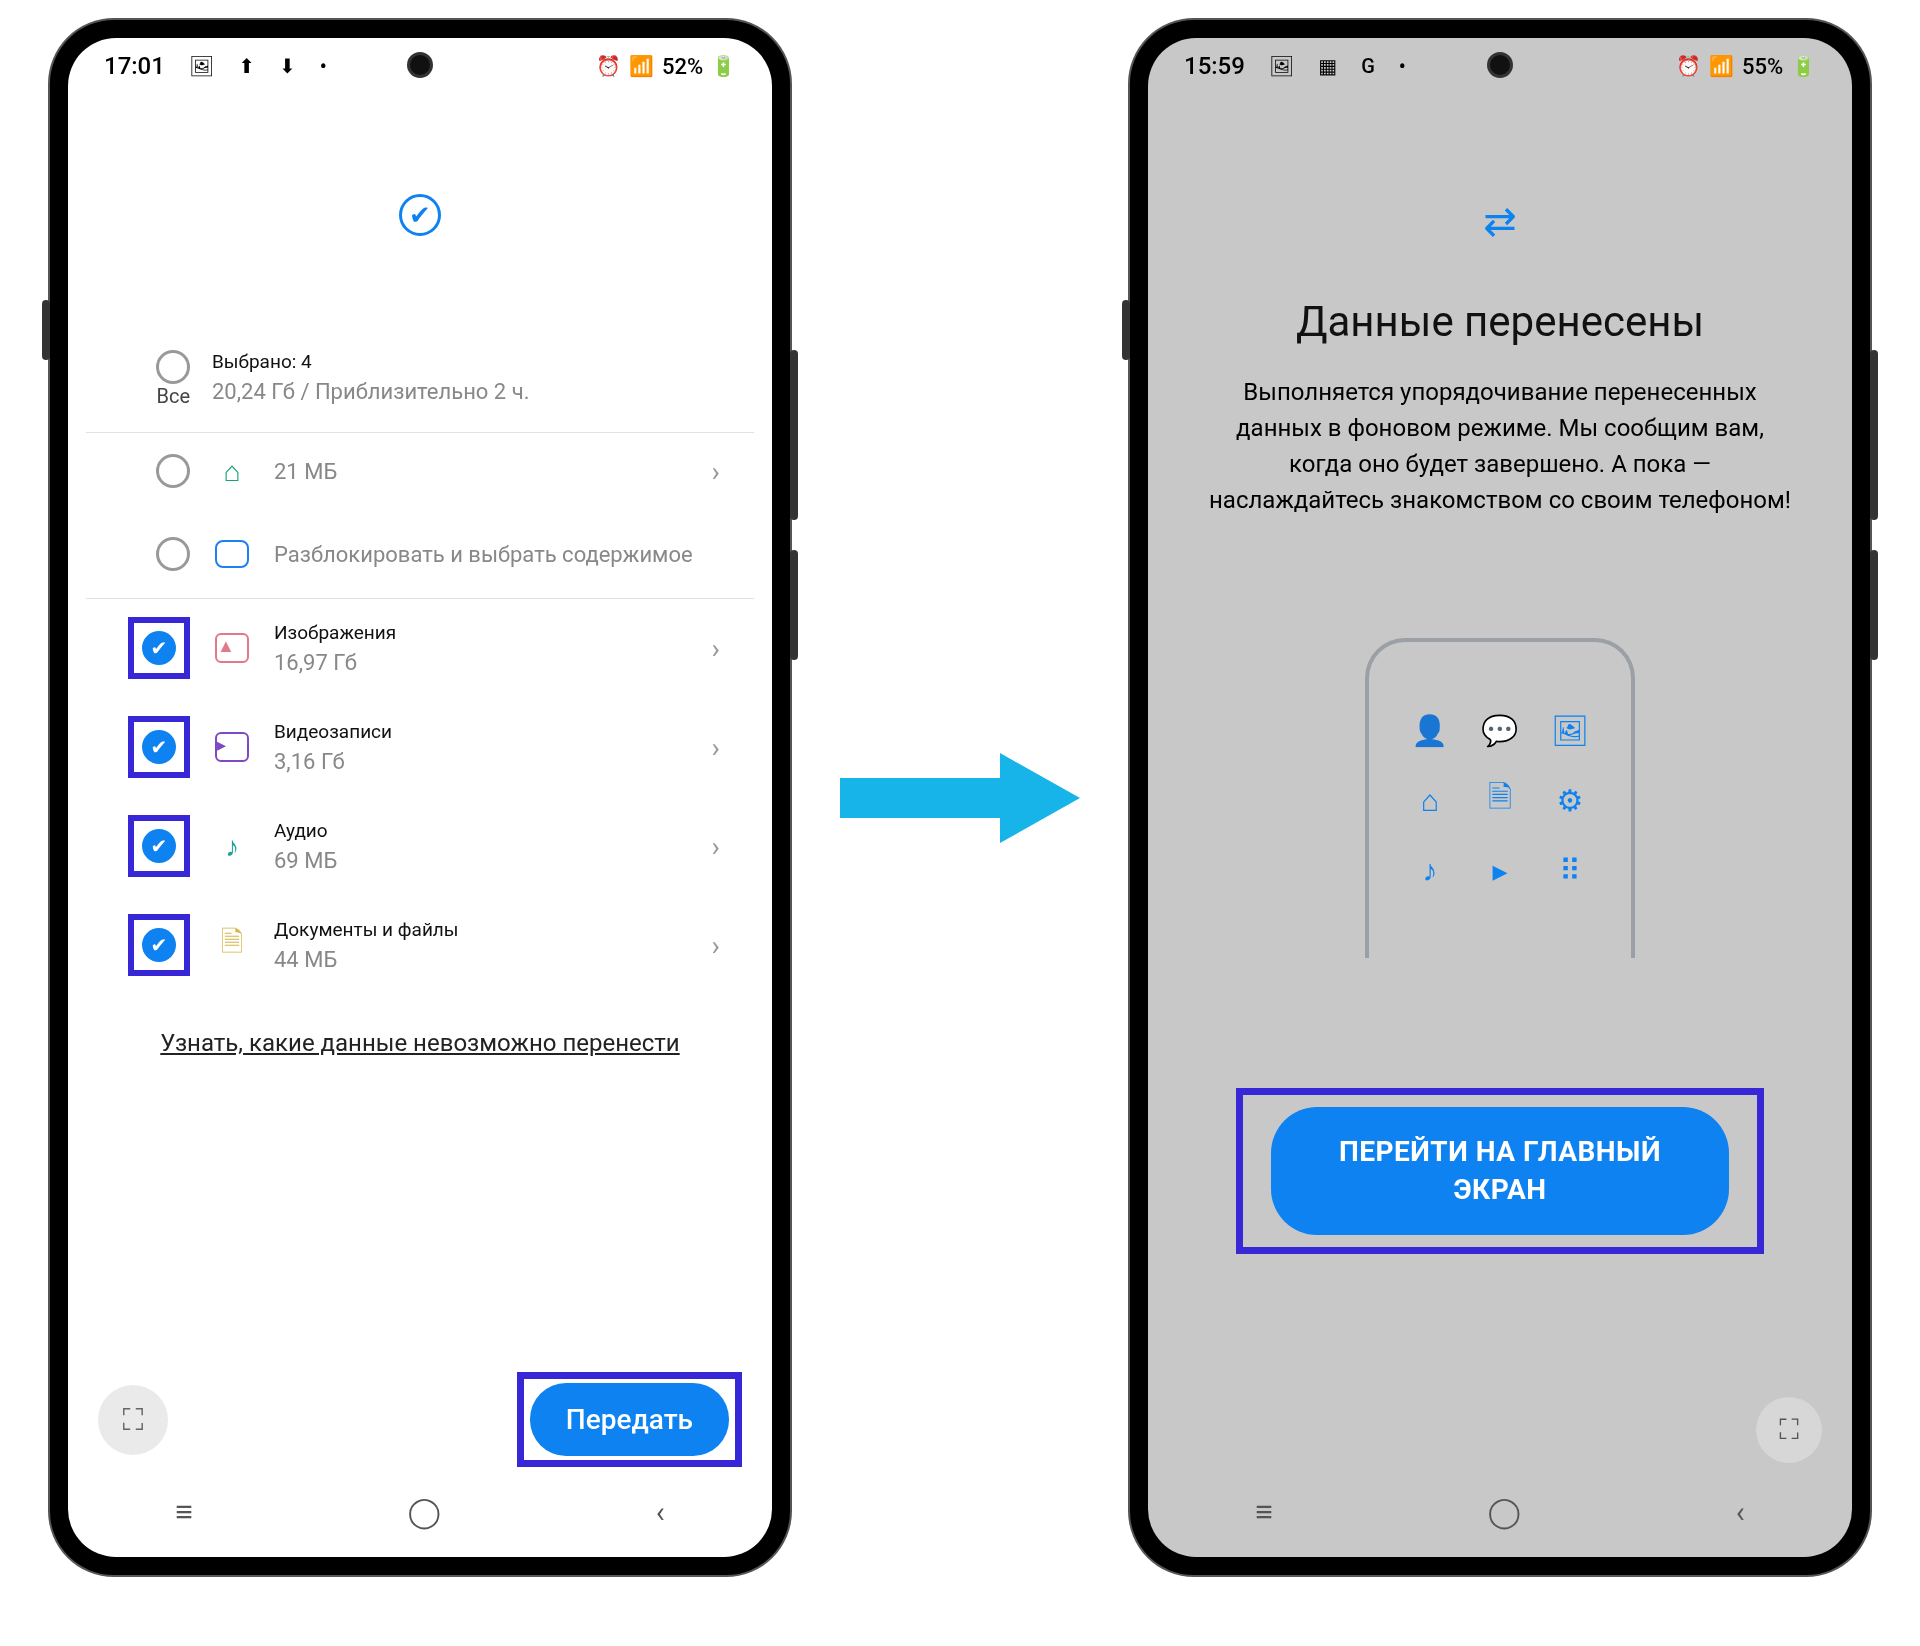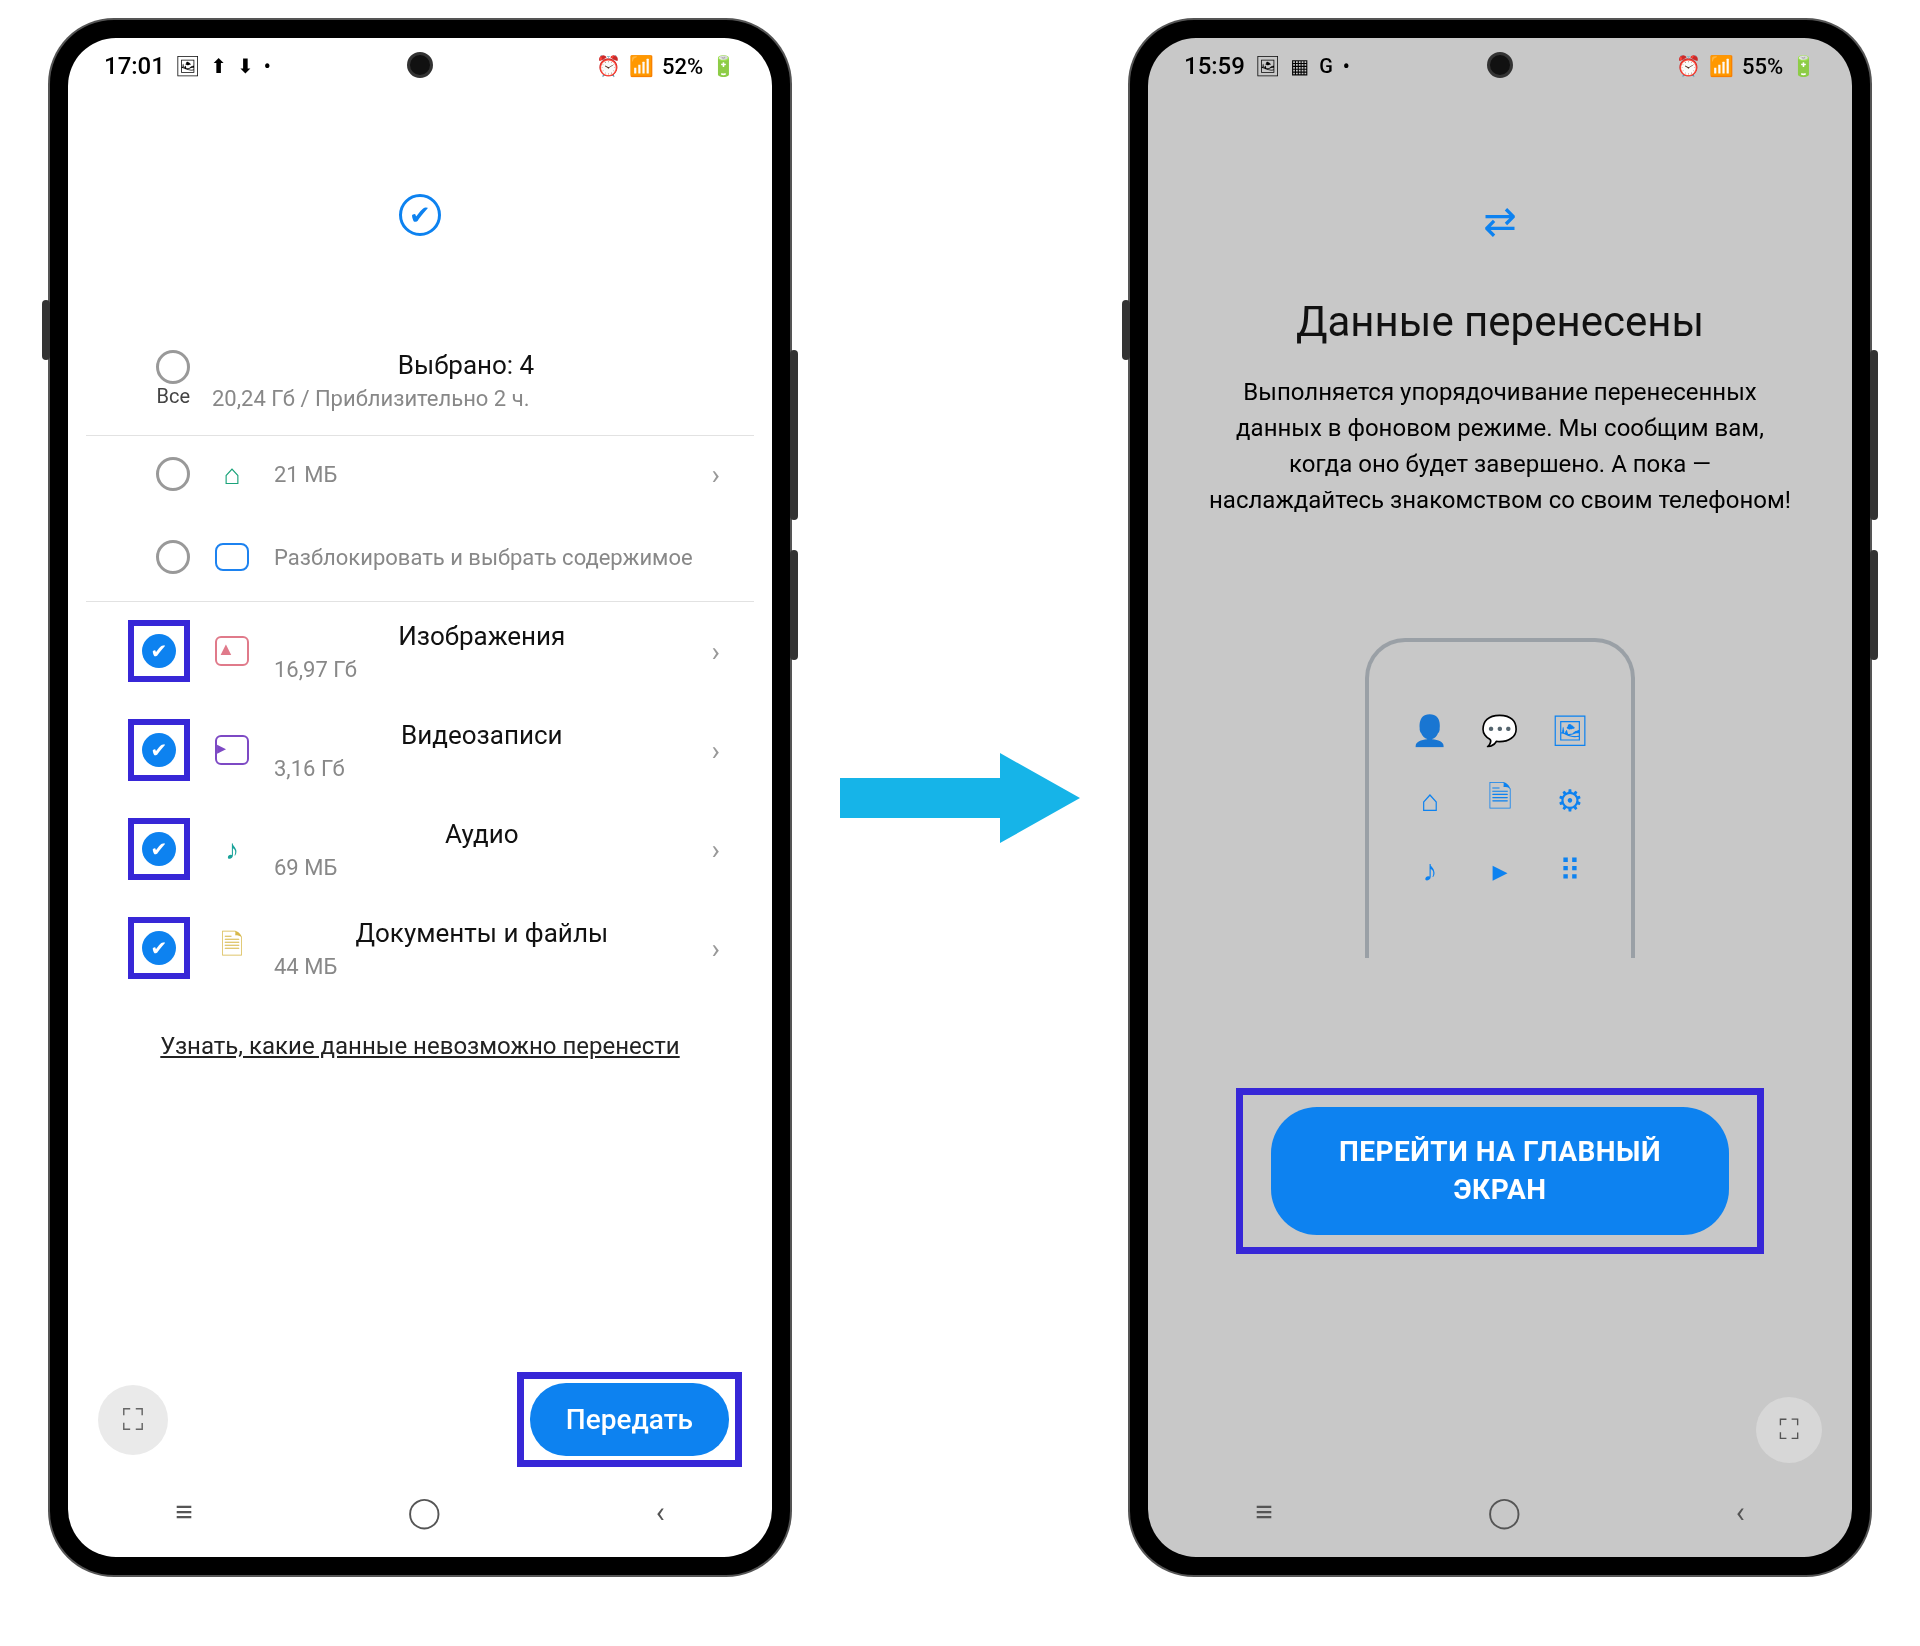--- a/index.html
+++ b/index.html
@@ -69,21 +69,21 @@
     height: 56px;
     display: flex;
     align-items: center;
     justify-content: space-between;
     padding: 0 36px;
     font-size: 24px;
     font-weight: 500;
     color: #000;
   }
   .screen-gray .status-bar { color: #000; }
-  .status-left { display: flex; align-items: center; gap: 10px; }
+  .status-left { display: flex; align-items: center; gap: 24px; }
   .status-right { display: flex; align-items: center; gap: 8px; font-size: 22px; }
   .sicon { font-size: 20px; }
   
   .nav-bar {
     position: absolute;
     bottom: 18px;
     left: 0;
     right: 0;
     height: 56px;
     display: flex;
@@ -154,21 +154,21 @@
     width: 40px; height: 40px; display: flex; align-items: center; justify-content: center;
     font-size: 28px; flex-shrink: 0;
   }
   .cat-home { color: #1aa37a; }
   .cat-folder { color: #1c82f0; border: 2.5px solid #1c82f0; border-radius: 8px; width: 34px; height: 28px; font-size: 0; position: relative; }
   .cat-img { color: #e07a8a; border: 2.5px solid #e07a8a; border-radius: 6px; width: 34px; height: 30px; font-size: 18px; }
   .cat-vid { color: #7d49c4; border: 2.5px solid #7d49c4; border-radius: 6px; width: 34px; height: 30px; font-size: 18px; }
   .cat-audio { color: #1aa39a; }
   .cat-doc { color: #d7b84a; }
   .row-body { flex: 1; display: flex; flex-direction: column; gap: 6px; }
-  .row-title { font-size: 26px; color: #111; text-align: center; }
+  .row-title { font-size: 19px; color: #111; }
   .row-sub { font-size: 22px; color: #888; }
   .chev { color: #999; font-size: 28px; }
   .cantmove {
     text-align: center;
     font-size: 24px;
     color: #222;
     text-decoration: underline;
     margin-top: 34px;
   }
   .bottom-row {

